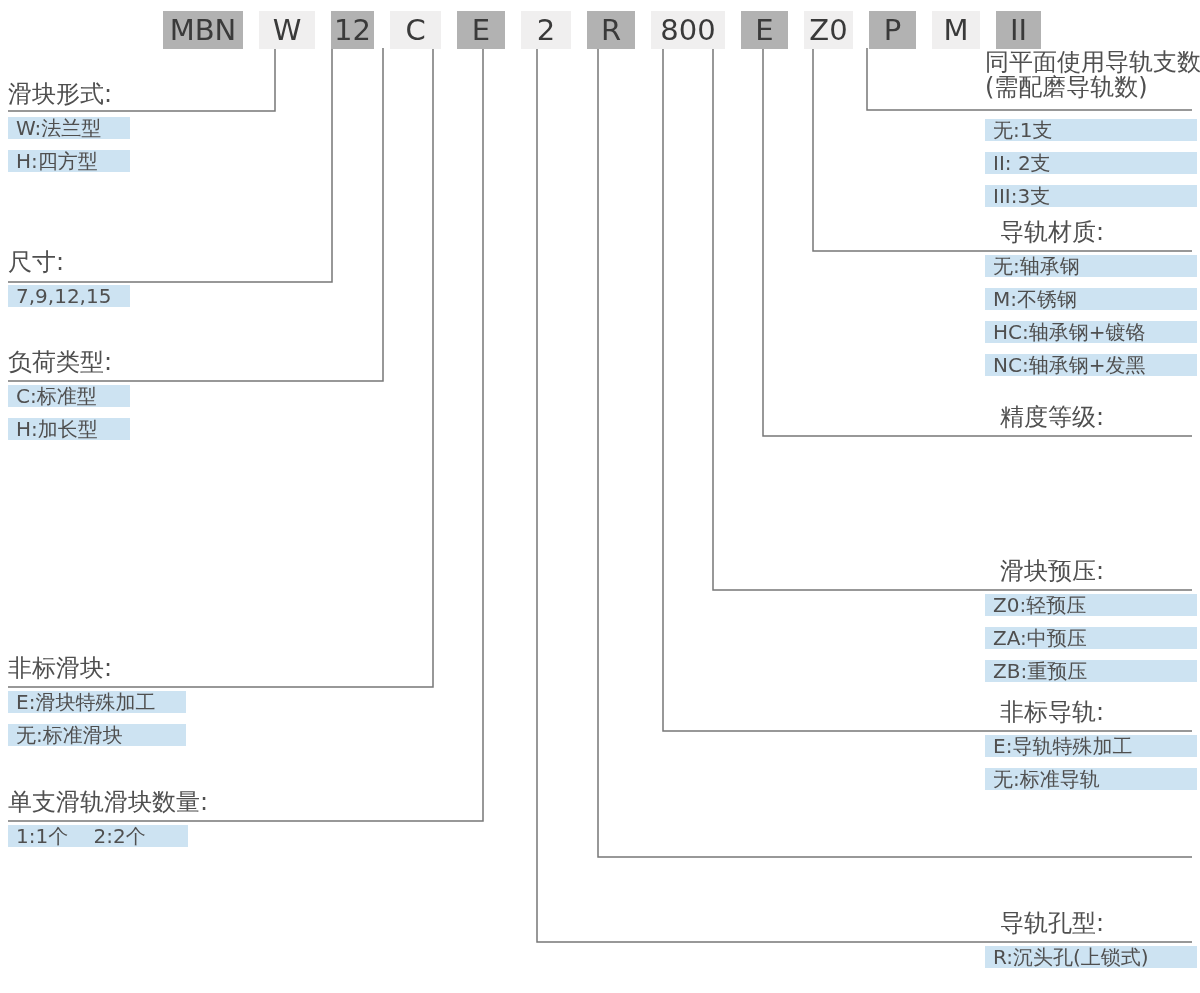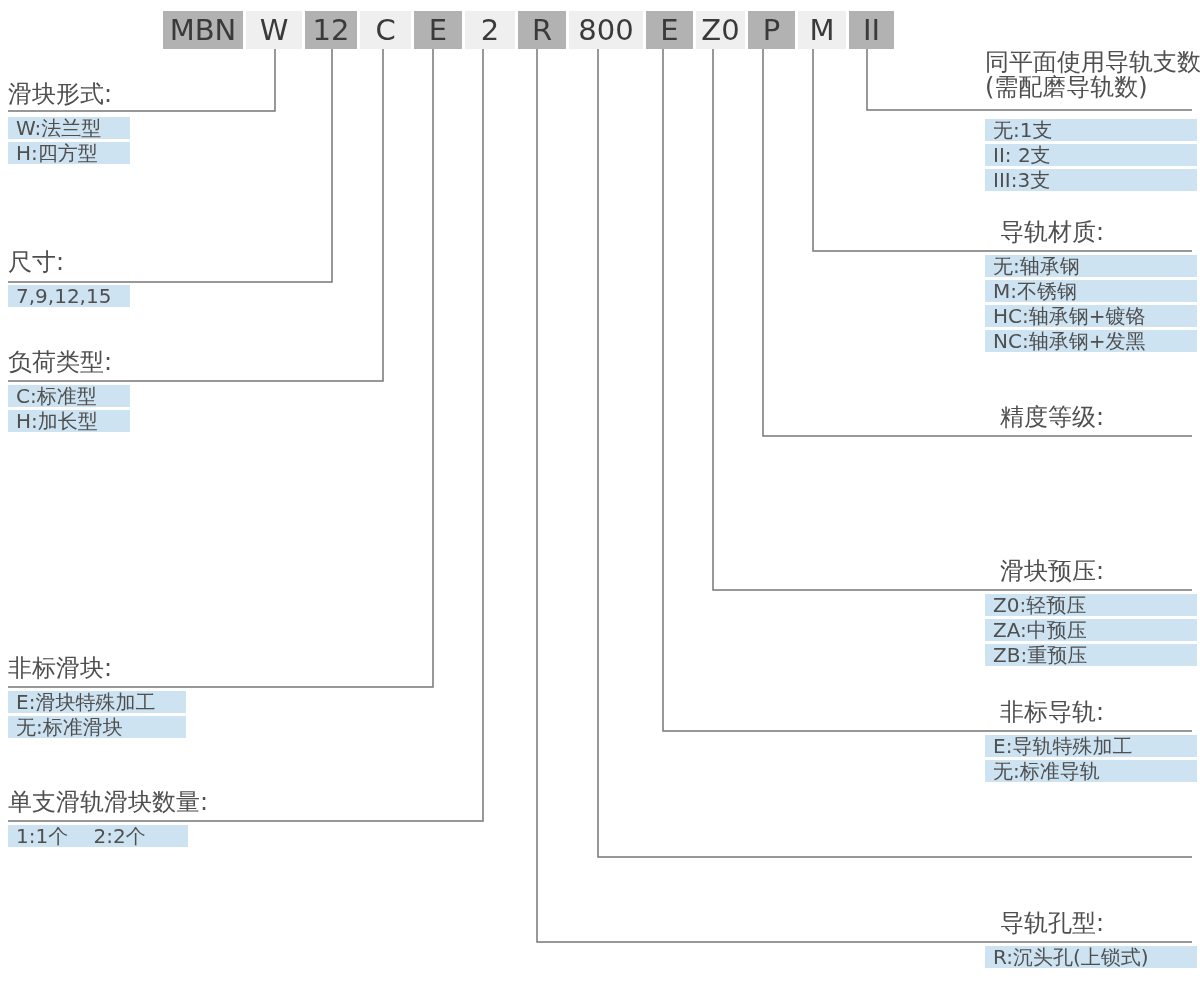--- a/index.html
+++ b/index.html
@@ -8,35 +8,35 @@
     width:1200px;height:993px;
     background:#ffffff;
     font-family:"DejaVu Sans","Liberation Sans",sans-serif;
     color:#4d4d4d;
     overflow:hidden;
   }
   svg.connectors{position:absolute;left:0;top:0;pointer-events:none;}
   
   .code-bar{
     position:absolute;left:163px;top:11px;height:38px;
-    display:flex;gap:3px;
+    display:flex;gap:16px;
   }
   .seg{
     height:38px;display:flex;align-items:center;justify-content:center;
     font-size:29px;color:#3a3a3a;letter-spacing:0px;
   }
   .seg.hl{background:#b2b2b2;}
   .seg.plain{background:#f0efef;}
   
   .sec{position:absolute;}
   .sec .title{
     font-size:24px;line-height:25px;white-space:nowrap;color:#4f4f4f;
   }
   .sec .items{
-    margin-top:10px;display:flex;flex-direction:column;gap:3px;
+    margin-top:10px;display:flex;flex-direction:column;gap:11px;
   }
   .item{
     background:#cde3f2;height:22px;line-height:22px;
     font-size:20px;color:#4f4f4f;padding-left:8px;
     white-space:pre;box-sizing:border-box;
   }
   .sec-right{left:985px;width:212px;}
   .sec-right .title{padding-left:15px;}
   .sec-right.no-indent .title{padding-left:0;}
   .sec-right .items{width:212px;}
@@ -60,21 +60,21 @@
       <polyline points="713,48 713,590 1192,590"></polyline>
       <polyline points="763,48 763,436 1192,436"></polyline>
       <polyline points="813,48 813,251 1192,251"></polyline>
       <polyline points="867,48 867,110 1192,110"></polyline>
     </g>
   </svg>
 
   <div class="code-bar">
     <span class="seg hl" style="width:80px">MBN</span>
     <span class="seg plain" style="width:56px">W</span>
-    <span class="seg hl" style="width:52px">12</span>
+    <span class="seg hl" style="width:43px">12</span>
     <span class="seg plain" style="width:51px">C</span>
     <span class="seg hl" style="width:48px">E</span>
     <span class="seg plain" style="width:50px">2</span>
     <span class="seg hl" style="width:48px">R</span>
     <span class="seg plain" style="width:74px">800</span>
     <span class="seg hl" style="width:47px">E</span>
     <span class="seg plain" style="width:49px">Z0</span>
     <span class="seg hl" style="width:47px">P</span>
     <span class="seg plain" style="width:48px">M</span>
     <span class="seg hl" style="width:45px">II</span>

